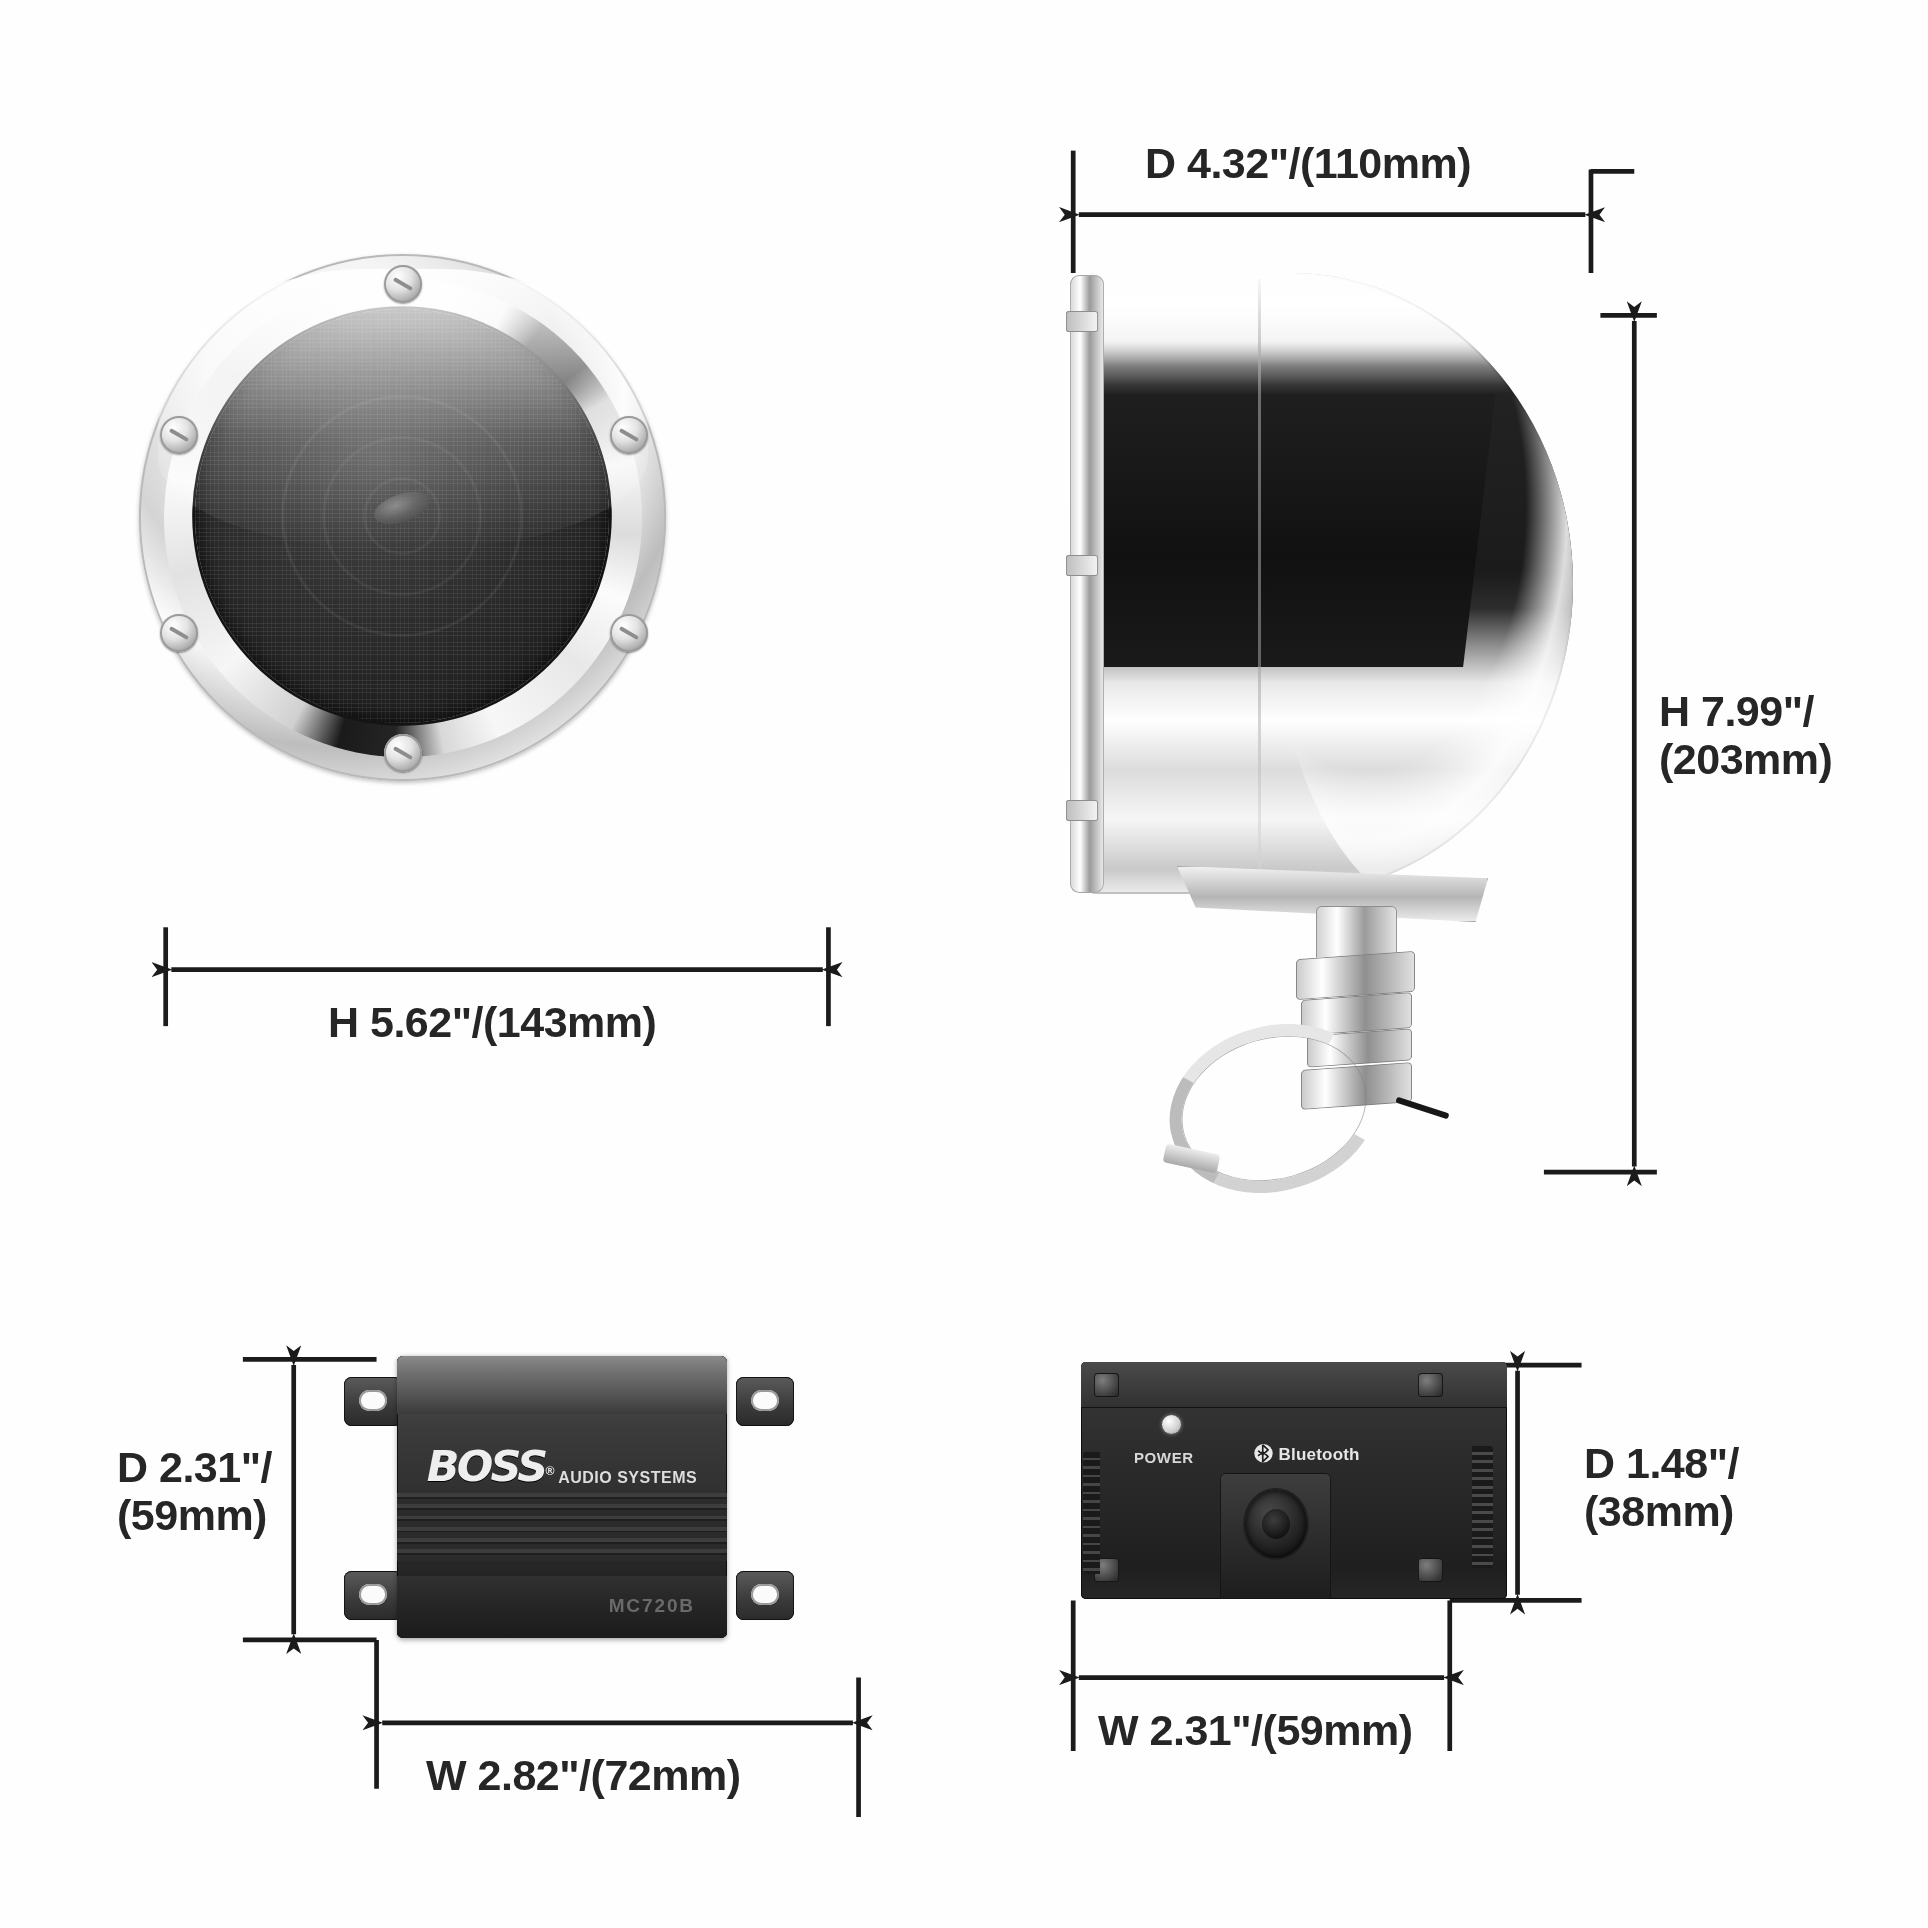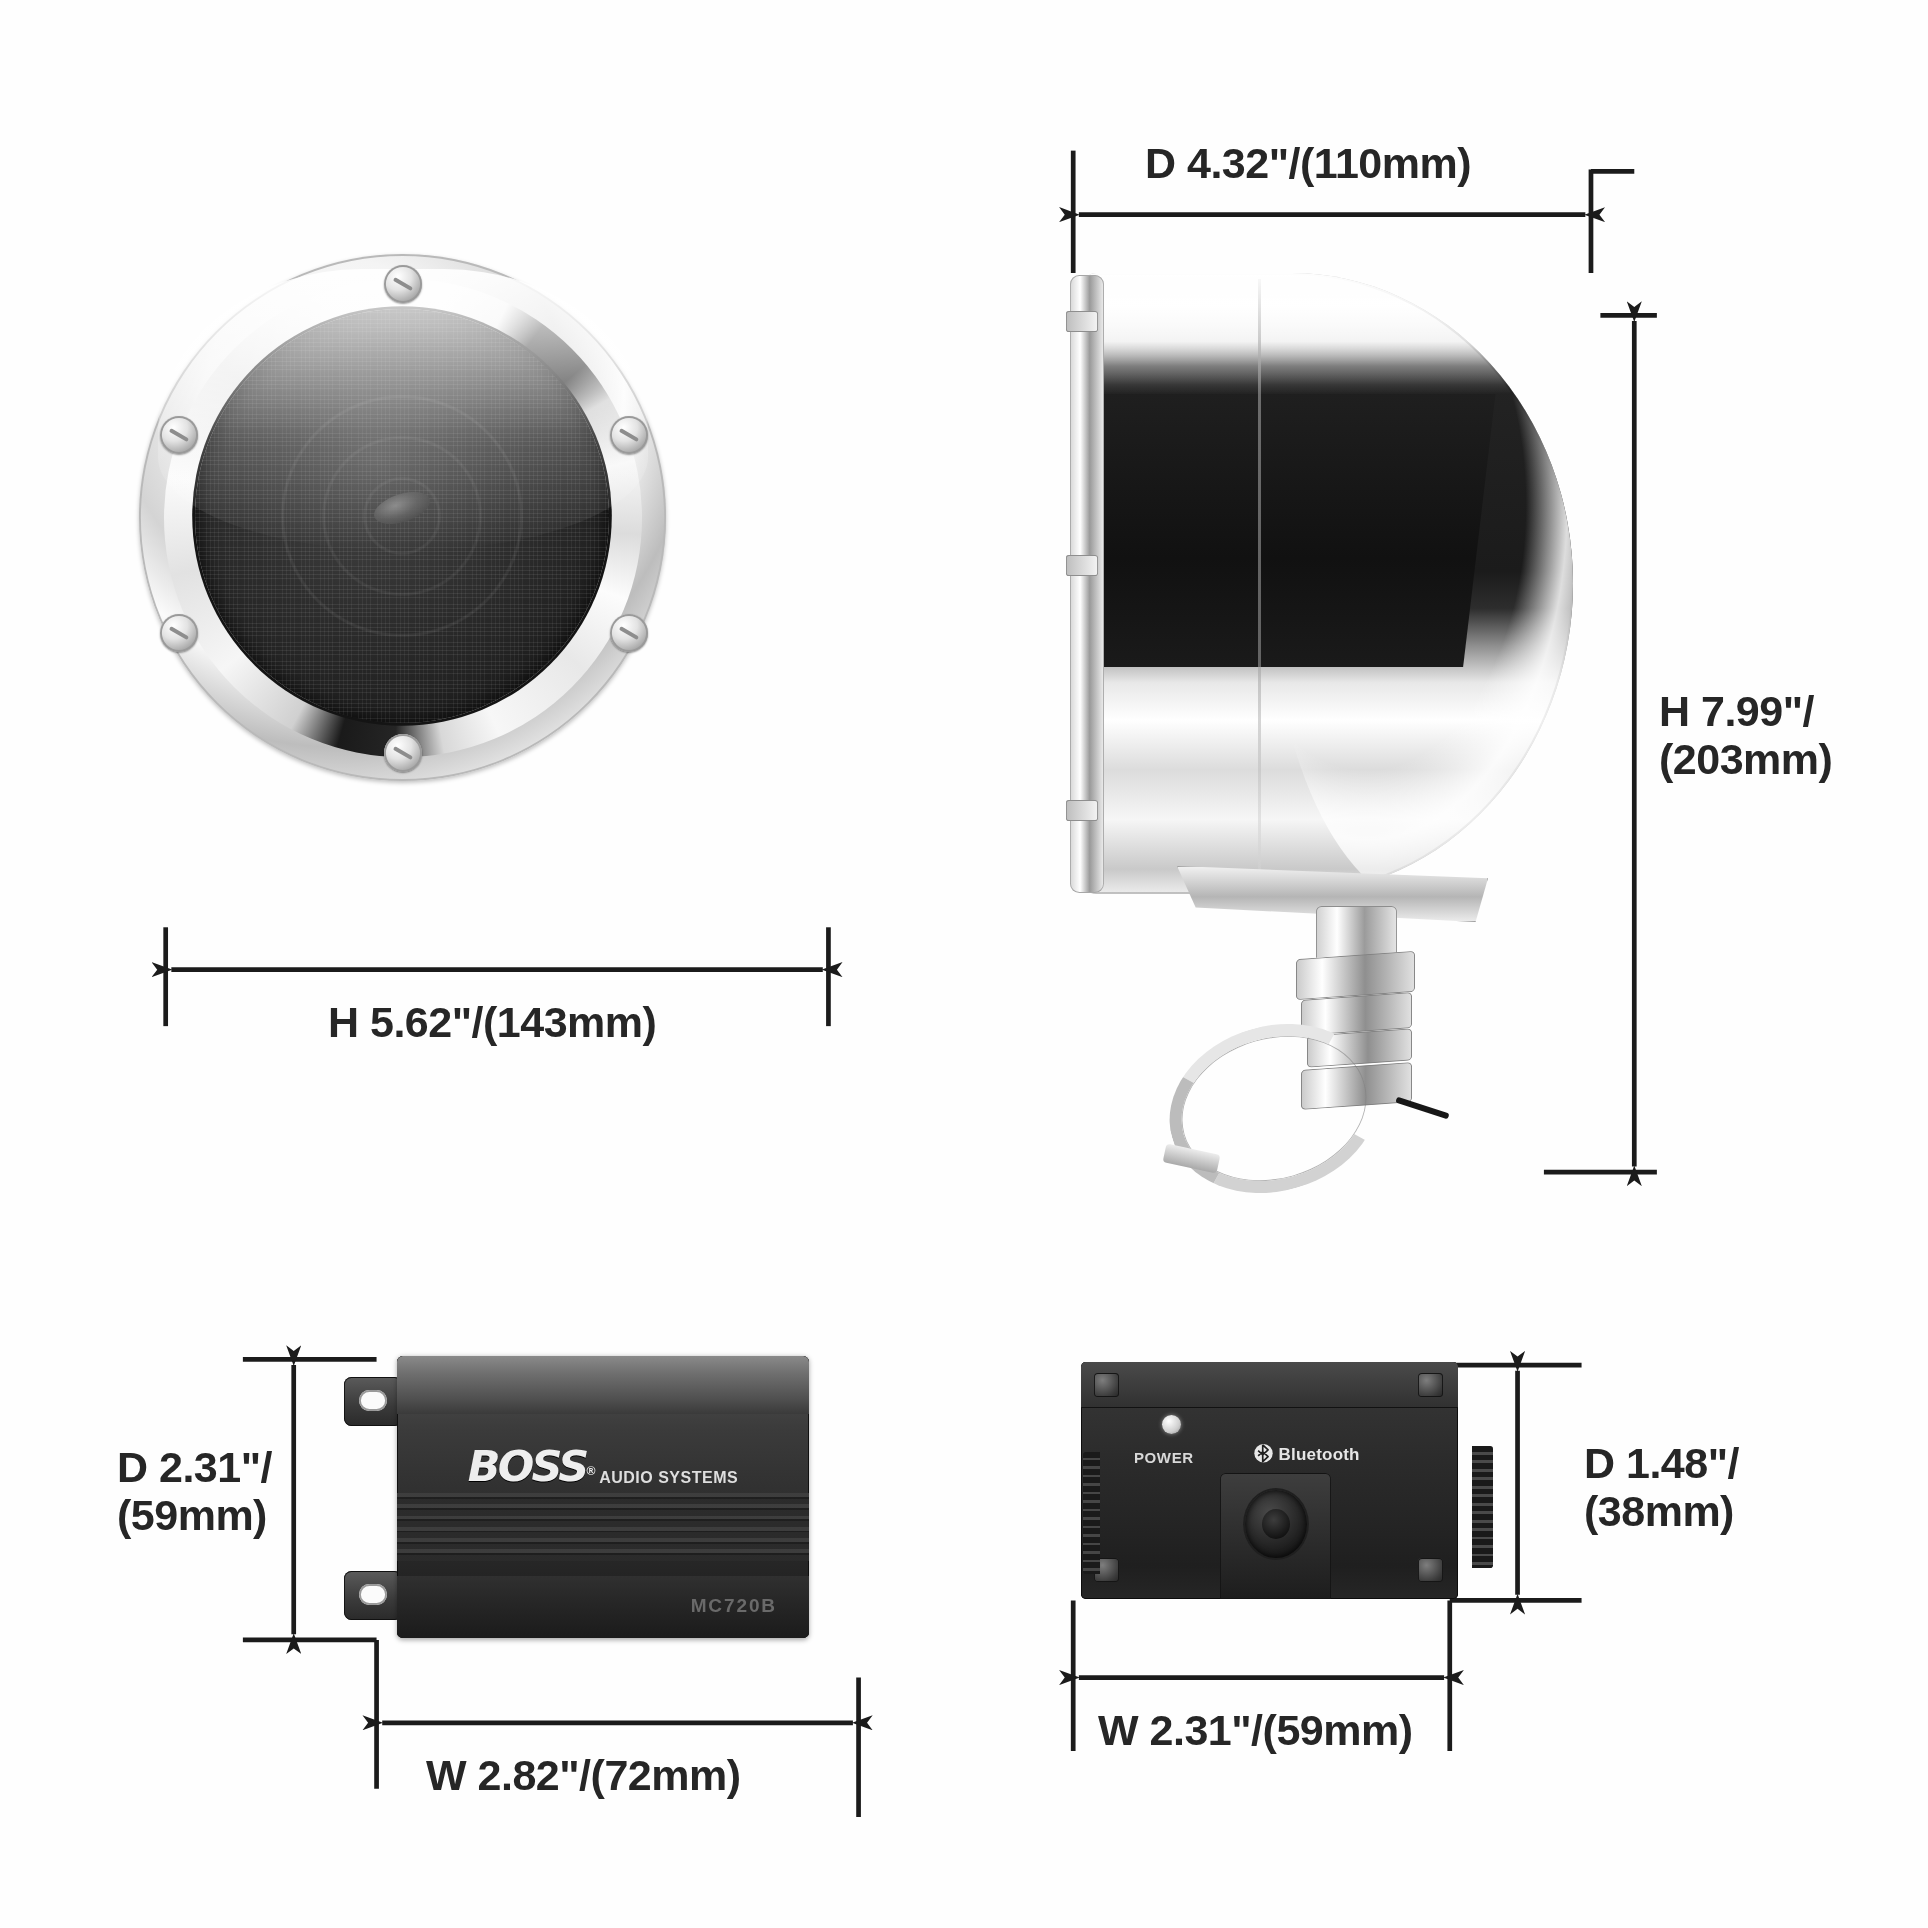--- a/index.html
+++ b/index.html
@@ -269,21 +269,21 @@
   
   #amp-top {
     left: 348px;
     top: 1356px;
     width: 499px;
     height: 301px;
   }
   .amp-body {
     position: absolute;
     left: 49px; top: 0;
-    width: 412px; height: 282px;
+    width: 330px; height: 282px;
     border-radius: 5.6px;
     background: linear-gradient(180deg,
       #6d6d6d 0%, #585858 6%, #474747 13%,
       #3b3b3b 26%, #343434 40%,
       #2c2c2c 58%, #262626 74%, #1e1e1e 90%, #232323 100%);
     box-shadow: inset 0 0 0 0.9px #0d0d0d, 0 1.9px 5.6px rgba(0,0,0,0.35);
     overflow: hidden;
   }
   .amp-top-cap {
     position: absolute;
@@ -377,21 +377,21 @@
   
   #amp-rear {
     left: 1064px;
     top: 1356px;
     width: 414px;
     height: 301px;
   }
   .rear-body {
     position: absolute;
     left: 17px; top: 5.6px;
-    width: 377px; height: 237px;
+    width: 426px; height: 237px;
     border-radius: 4.7px;
     background: linear-gradient(180deg,
       #3b3b3b 0%, #333333 18%, #2b2b2b 42%,
       #252525 66%, #1f1f1f 86%, #262626 100%);
     box-shadow: inset 0 0 0 0.9px #0b0b0b;
     overflow: hidden;
   }
   .rear-shelf {
     position: absolute;
     left: 0; top: 0;

